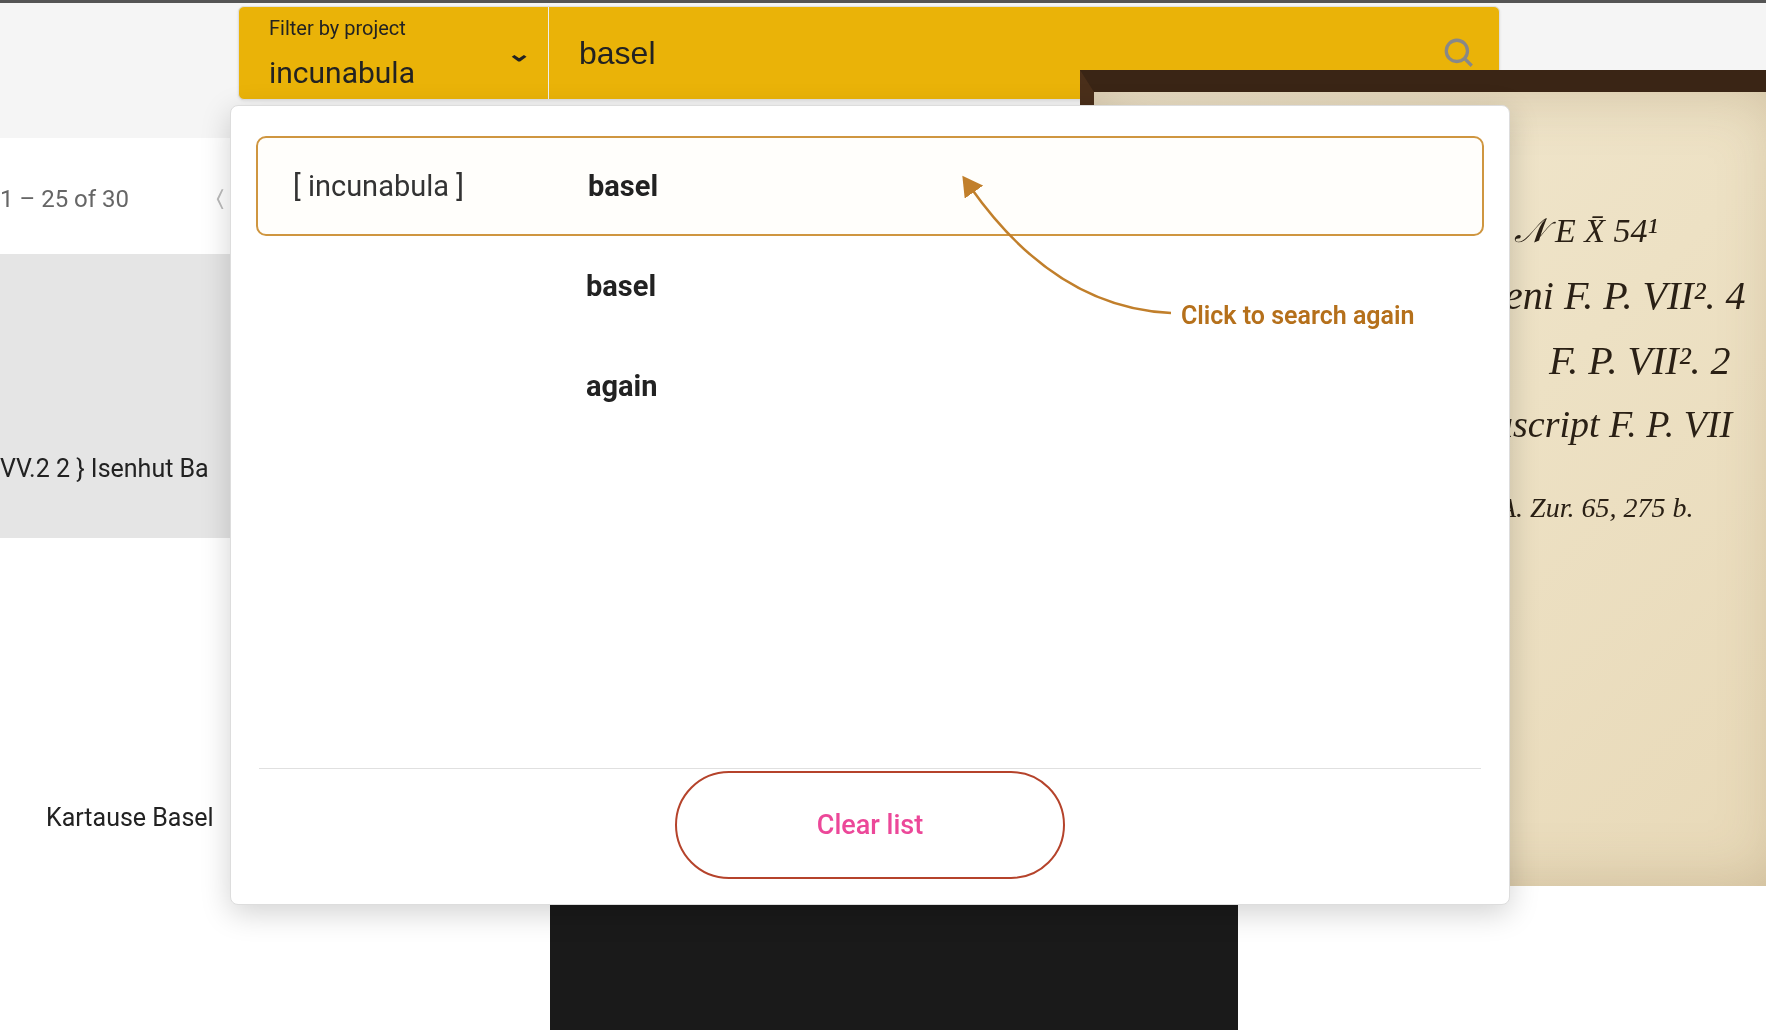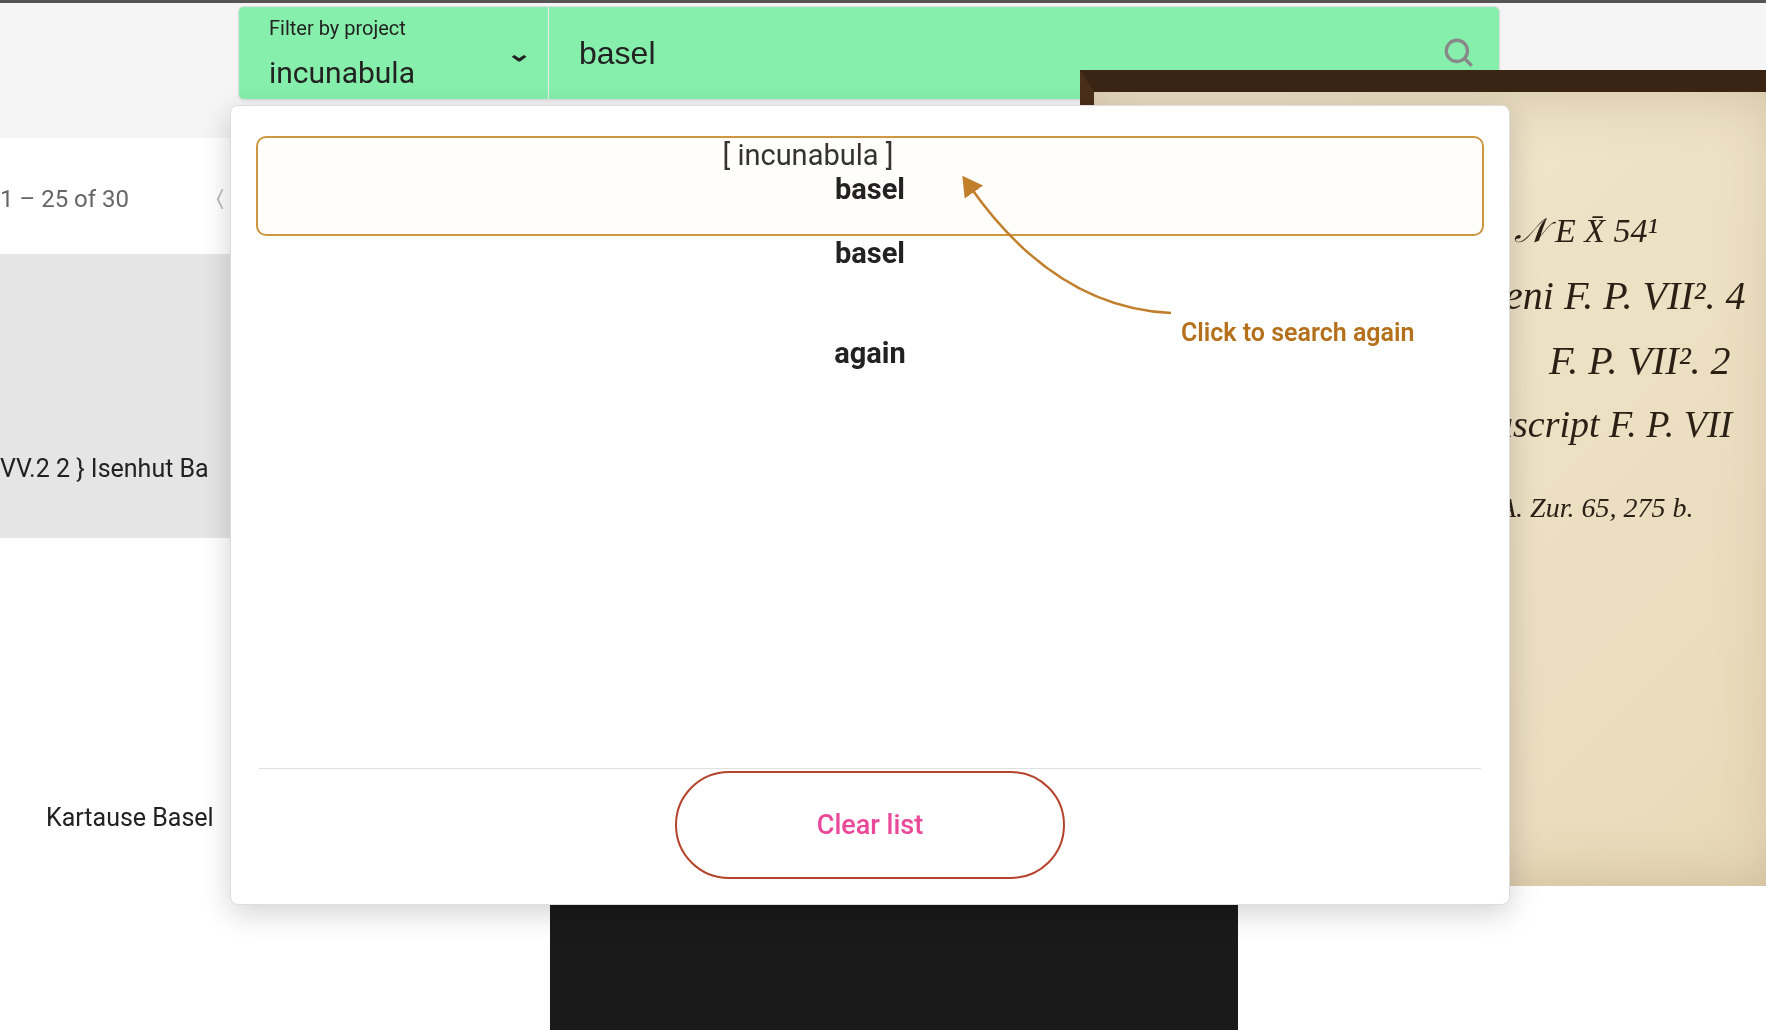--- a/index.html
+++ b/index.html
@@ -30,21 +30,21 @@
       right: 0;
       height: 135px;
       background: #f5f5f5;
     }
     .search-container {
       position: absolute;
       top: 6px;
       left: 238px;
       width: 1262px;
       height: 94px;
-      background: #86efac;
+      background: #eab308;
       border: 1px solid #e0e0e0;
       border-radius: 6px;
       display: flex;
       align-items: stretch;
       box-shadow: 0 1px 3px rgba(0,0,0,0.08);
     }
     .filter-section {
       width: 310px;
       padding: 12px 20px 12px 30px;
       display: flex;
@@ -219,21 +219,20 @@
       padding: 30px 25px 25px 25px;
       z-index: 100;
     }
     .history-item {
       display: flex;
       align-items: center;
       height: 100px;
       padding: 0 35px;
       border-radius: 10px;
       cursor: pointer;
-      flex-direction: column;
     }
     .history-item.highlighted {
       border: 2.5px solid #cf9640;
       background: #fffefb;
     }
     .history-project {
       width: 295px;
       font-size: 29px;
       color: #333;
       font-weight: 400;
@@ -249,21 +248,21 @@
       left: 735px;
       display: flex;
       align-items: flex-start;
       pointer-events: none;
     }
     .annotation-text {
       font-size: 25px;
       color: #b5701b;
       font-weight: 600;
       margin-left: 215px;
-      margin-top: 20px;
+      margin-top: 3px;
     }
     .annotation-arrow {
       position: absolute;
       top: -125px;
       left: -10px;
     }
     .panel-divider {
       position: absolute;
       bottom: 135px;
       left: 28px;

